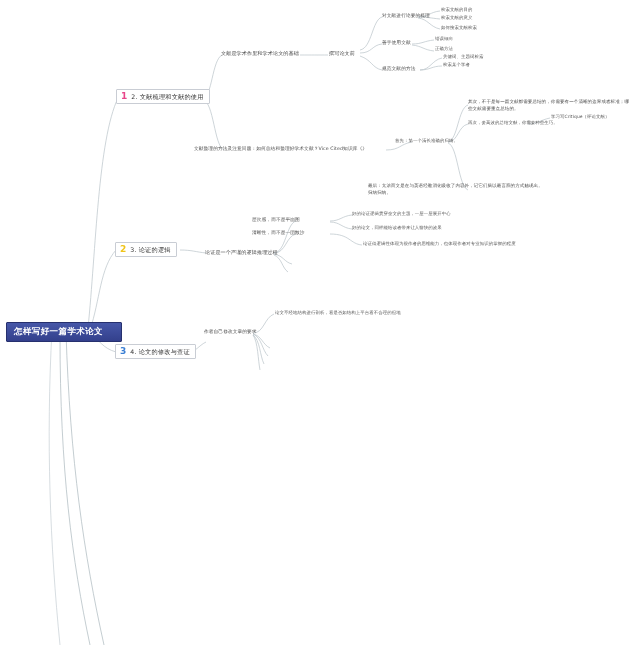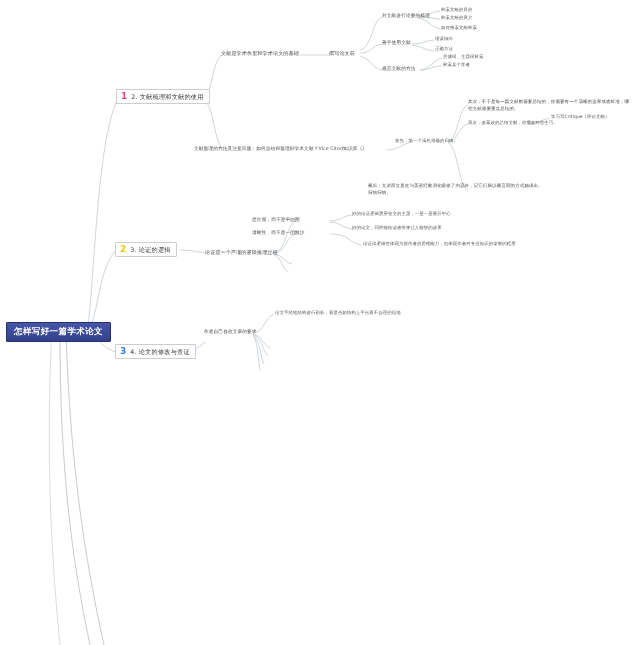--- a/index.html
+++ b/index.html
@@ -35,21 +35,21 @@
     line-height: 1.25;
   }
   
   .root {
     background: #3b4a9b;
     background: linear-gradient(180deg,#4657a8 0%, #33408c 100%);
     border: 1px solid #26306e;
     color: #ffffff;
     font-size: 8.5px;
     font-weight: bold;
-    padding: 3px 7px 4px 7px;
+    padding: 3px 18px 4px 7px;
     letter-spacing: .4px;
     border-radius: 1px;
   }
   
   .branch {
     border: 1px solid #c9cdd4;
     background: #ffffff;
     font-size: 6.2px;
     padding: 2px 5px 2px 3px;
     display: flex;

